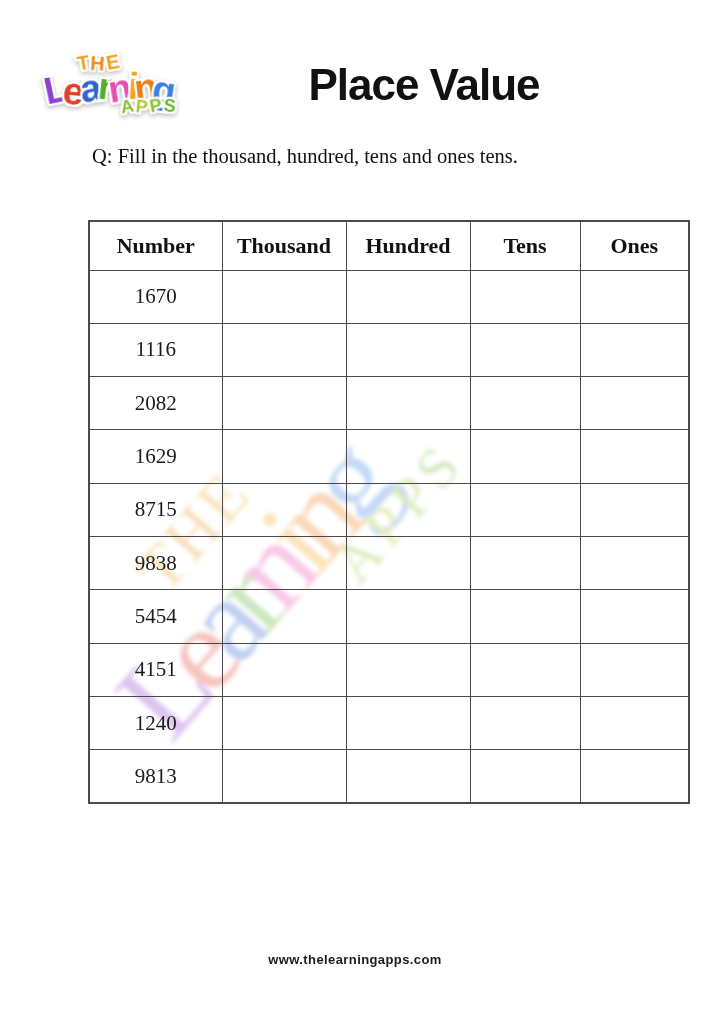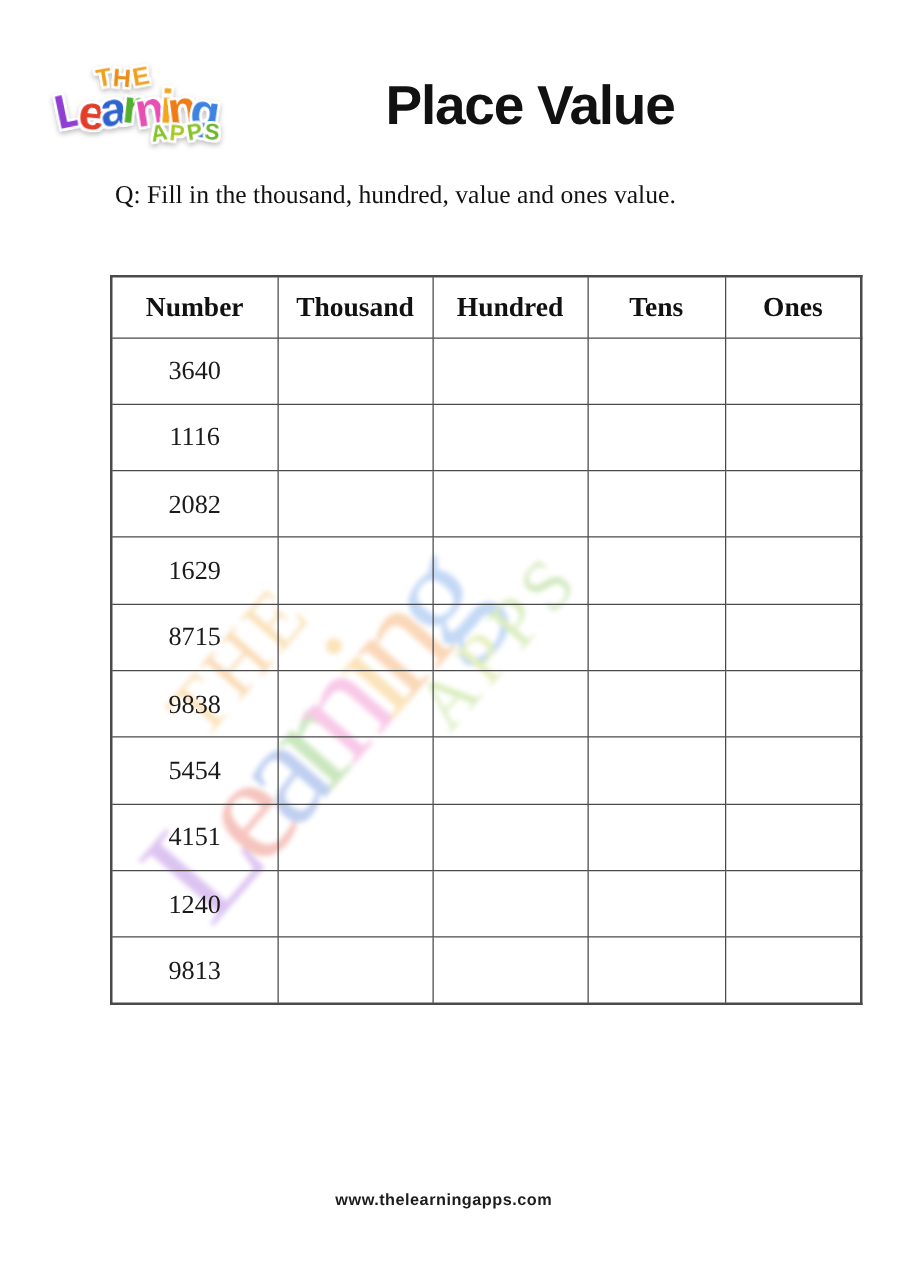--- a/index.html
+++ b/index.html
@@ -103,42 +103,42 @@
 </div>
 
 <div class="logo">
   <div class="logo-the"><span class="lt" style="color: rgb(240, 160, 30);">T</span><span class="lt" style="color: rgb(238, 140, 21);">H</span><span class="lt" style="color: rgb(240, 160, 30);">E</span></div>
   <div class="logo-word"><span class="lt" style="color: rgb(143, 63, 210);">L</span><span class="lt" style="color: rgb(226, 61, 40);">e</span><span class="lt" style="color: rgb(47, 99, 208);">a</span><span class="lt" style="color: rgb(83, 176, 44);">r</span><span class="lt" style="color: rgb(232, 79, 180);">n</span><span class="lt" style="color: rgb(242, 165, 30);">i</span><span class="lt" style="color: rgb(238, 125, 24);">n</span><span class="lt" style="color: rgb(60, 130, 226);">g</span></div>
   <div class="logo-apps"><span class="lt" style="color: rgb(134, 195, 42);">A</span><span class="lt" style="color: rgb(169, 203, 40);">P</span><span class="lt" style="color: rgb(134, 195, 42);">P</span><span class="lt" style="color: rgb(109, 181, 43);">S</span></div>
 </div>
 
 <h1 class="title">Place Value</h1>
 
-<p class="question">Q: Fill in the thousand, hundred, value and ones value.</p>
+<p class="question">Q: Fill in the thousand, hundred, tens and ones tens.</p>
 
 <table class="worksheet-table">
   <colgroup>
     <col style="width:133px">
       <col style="width:124px">
       <col style="width:124px">
     <col style="width:110px">
       <col style="width:109px">
   </colgroup>
   <thead>
     <tr>
       <th>Number</th>
       <th>Thousand</th>
       <th>Hundred</th>
       <th>Tens</th>
       <th>Ones</th>
     </tr>
   </thead>
   <tbody>
       <tr>
-        <td>3640</td>
+        <td>1670</td>
         <td></td>
         <td></td>
         <td></td>
         <td></td>
       </tr>
       <tr>
         <td>1116</td>
         <td></td>
         <td></td>
         <td></td>

